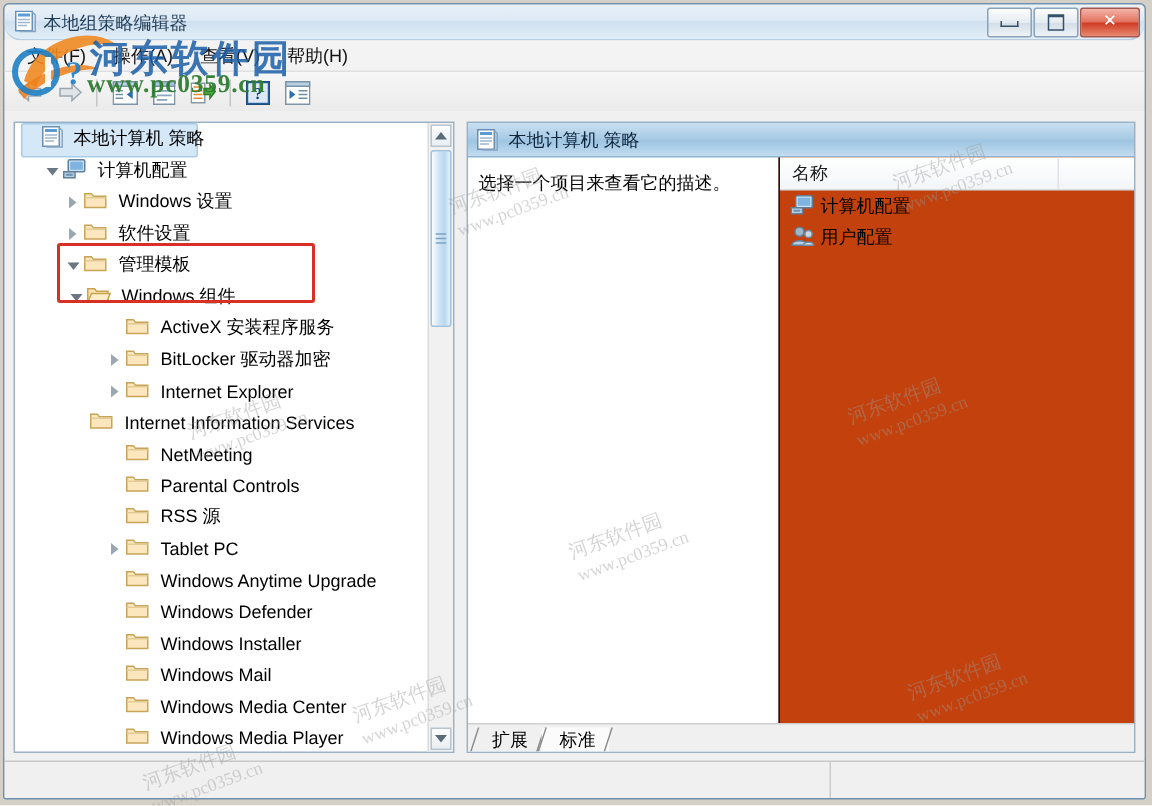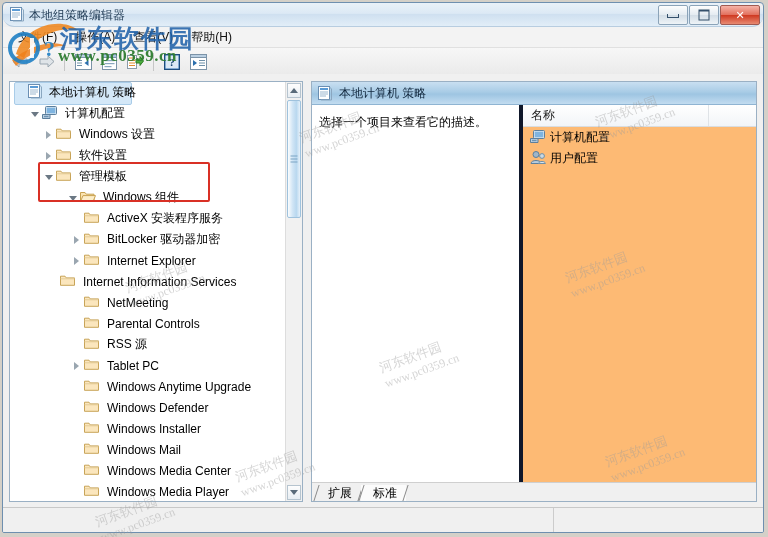--- a/index.html
+++ b/index.html
@@ -73,21 +73,21 @@
   .vs-grip{position:absolute;left:50%;top:50%;transform:translate(-50%,-50%);width:7px;}
   .vs-grip span{display:block;height:1px;background:#7ba3c4;margin:2px 0;}
 
   .pane-right{position:absolute;left:308px;top:7px;right:6px;bottom:4px;
     background:#fff;border:1px solid #9ab0c4;box-sizing:border-box;overflow:hidden;}
   .rp-header{height:22px;background:linear-gradient(to bottom,#c9dff1,#a9cce6 45%,#9ec5e2 55%,#c2dcf0);
     border-bottom:1px solid #8fb4d2;display:flex;align-items:center;padding-left:6px;}
   .rp-header .ht{margin-left:7px;font-size:12px;color:#10263c;}
   .rp-split{position:absolute;left:0;top:23px;right:0;bottom:18px;display:flex;}
   .rp-desc{width:207px;padding:9px 8px 0 7px;box-sizing:border-box;font-size:12px;color:#000;}
-  .rp-list{flex:1;position:relative;background:#fdba74;border-left:4px solid #0f172a;}
+  .rp-list{flex:1;position:relative;background:#c2410c;border-left:1px solid #0f172a;}
   .lv-head{height:21px;background:linear-gradient(to bottom,#ffffff,#f2f5f8);
     border-bottom:1px solid #d9dde1;display:flex;align-items:center;}
   .lv-col{padding-left:8px;font-size:12px;color:#1a1a1a;box-sizing:border-box;height:21px;
     display:flex;align-items:center;border-right:1px solid #dfe3e7;}
   .lv-col.c1{width:186px;}
   .lv-col.c2{flex:1;border-right:none;}
   .lv-row{height:21px;display:flex;align-items:center;padding-left:7px;font-size:12px;}
   .lv-row .ic{margin-right:4px;display:inline-block;}
   .rp-tabs{position:absolute;left:0;bottom:0;right:0;height:18px;
     background:#f0f0f0;border-top:1px solid #cfcfcf;display:flex;align-items:flex-end;padding-left:4px;}
@@ -281,21 +281,21 @@
                 <span class="exp open">
                   <i></i>
                 </span>
                 <span class="ticon"><svg width="16" height="13" viewBox="0 0 16 13">
                     <path d="M0.5 2.2 L5 2.2 L6.3 3.9 L14.5 3.9 L14.5 11.3 L0.5 11.3 Z" fill="#fbe6bd" stroke="#c8a458"></path>
                     <path d="M0.5 4.8 L14.5 4.8" stroke="#e3cb96"></path>
                   </svg></span>
                 <span class="tlabel">管理模板</span>
               </span>
             </div>
-            <div class="tnode" style="padding-left: 36px; margin-left: 22px;">
+            <div class="tnode" style="padding-left: 36px;">
               <span class="row-in">
                 <span class="exp open">
                   <i></i>
                 </span>
                 <span class="ticon"><svg width="16" height="13" viewBox="0 0 16 13">
                     <path d="M0.5 2.5 L5 2.5 L6.3 4.2 L14 4.2 L14 11.5 L0.5 11.5 Z" fill="#fbe3b0" stroke="#c9a250"></path>
                     <path d="M0.5 11.5 L3 5.6 L15.5 5.6 L13 11.5 Z" fill="#fdeec9" stroke="#c9a250"></path>
                   </svg></span>
                 <span class="tlabel">Windows 组件</span>
               </span>

